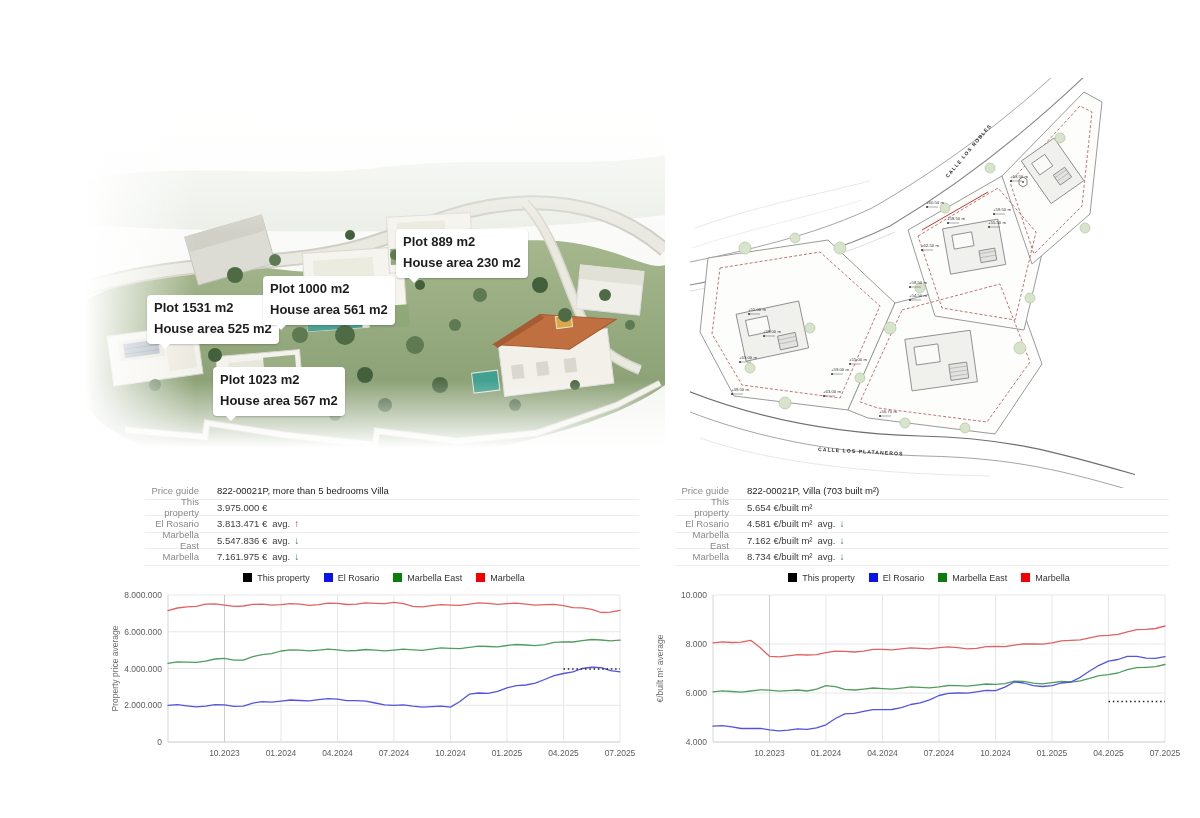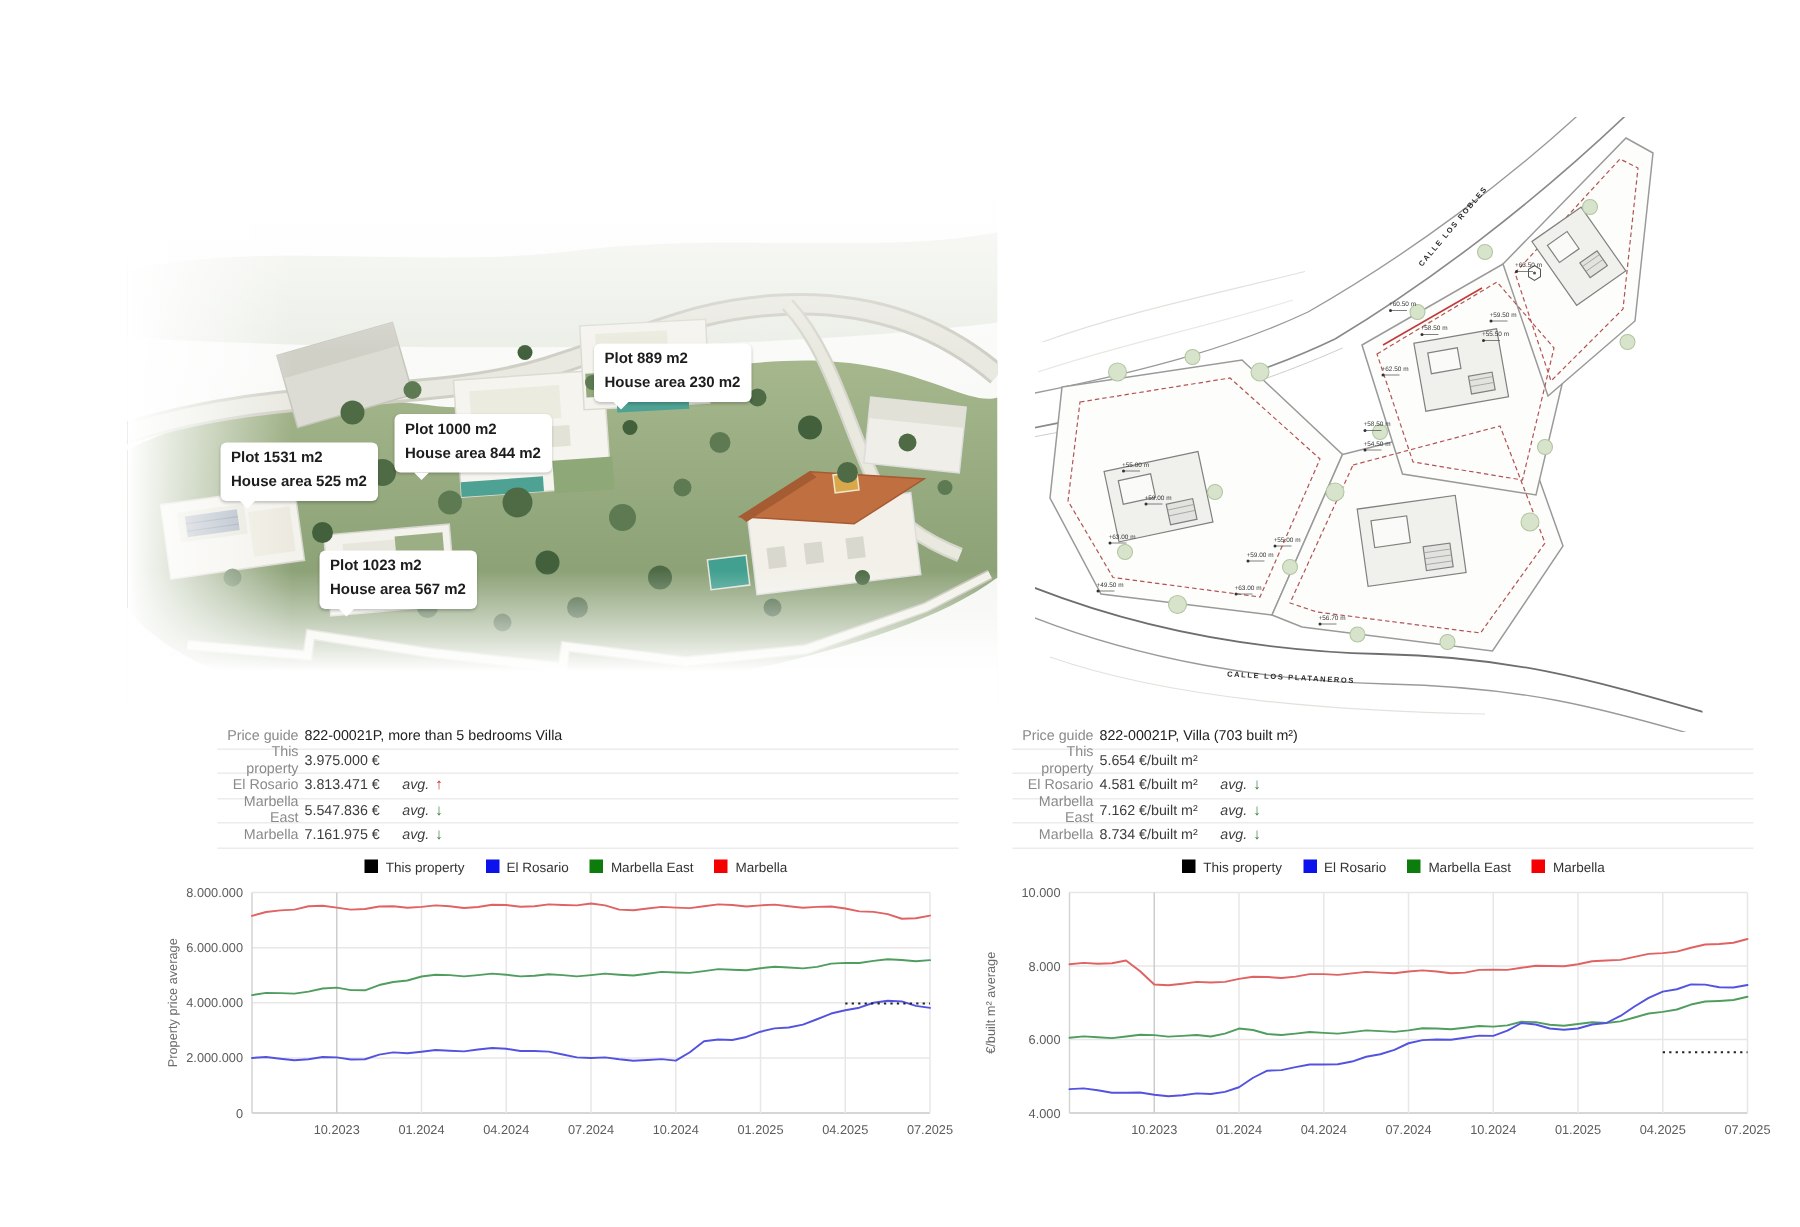--- a/index.html
+++ b/index.html
@@ -1,39 +1,39 @@
 <!DOCTYPE html>
 <html><head>
 <meta charset="utf-8">
 <style>
   html,body{margin:0;padding:0}
   body{width:1200px;height:818px;background:#ffffff;font-family:"Liberation Sans",sans-serif;position:relative;overflow:hidden}
 
   
   .render-scene{position:absolute;left:85px;top:85px;width:580px;height:385px}
   .callout{position:absolute;background:#ffffff;border-radius:4px;padding:3px 7px 4px 7px;
-           font-size:10px;font-weight:700;color:#1d1d1d;line-height:1.6;white-space:nowrap;
+           font-size:13px;font-weight:700;color:#1d1d1d;line-height:1.6;white-space:nowrap;
            box-shadow:0 1px 2px rgba(0,0,0,.20)}
   .callout:after{content:"";position:absolute;left:13px;bottom:-5px;width:0;height:0;
            border:5px solid transparent;border-top-color:#ffffff;border-bottom:none}
 
   
   .site-plan{position:absolute;left:690px;top:78px;width:445px;height:410px}
   .street{font-size:5px;font-weight:700;letter-spacing:1.1px;fill:#2b2b2b}
   .elev{font-size:4.3px;fill:#3a3a3a}
 
   
   .price-table{position:absolute;width:494px;font-size:9.5px}
   #table-0{left:145px;top:483px}
   #table-1{left:675px;top:483px}
   .pt-row{display:flex;align-items:center;height:15.5px;border-bottom:1px solid #ececec}
-  .pt-label{width:54px;text-align:right;color:#8a8a8a;flex:none;padding-right:4px}
+  .pt-label{width:54px;text-align:right;color:#8a8a8a;flex:none;padding-right:18px}
   .pt-value{color:#3c3c3c}
   .pt-row.bold .pt-value{font-weight:400;color:#222}
-  .pt-suffix{font-style:italic;margin-left:15px;color:#3c3c3c}
+  .pt-suffix{margin-left:5px;color:#3c3c3c}
   .pt-arrow{margin-left:4px;font-weight:700;font-size:10px}
 
   
   .chart-block{position:absolute;width:540px}
   #cb-0{left:100px;top:570px}
   #cb-1{left:645px;top:570px}
   .legend{height:15px;display:flex;justify-content:center;align-items:center;gap:14px;
           font-size:9px;color:#333;padding-left:28px}
   .leg-item{display:flex;align-items:center}
   .leg-sw{display:inline-block;width:9px;height:9px;margin-right:5px}
@@ -167,21 +167,21 @@
     <rect x="0" y="0" width="110" height="385" fill="url(#fadeL)"></rect>
     <rect x="0" y="0" width="580" height="150" fill="url(#fadeT)"></rect>
   </svg>
 
   <div class="callout" style="left:62px;top:210px">
     <div>Plot 1531 m2</div>
     <div>House area 525 m2</div>
   </div>
   <div class="callout" style="left:178px;top:191px">
     <div>Plot 1000 m2</div>
-    <div>House area 844 m2</div>
+    <div>House area 561 m2</div>
   </div>
   <div class="callout" style="left:311px;top:144px">
     <div>Plot 889 m2</div>
     <div>House area 230 m2</div>
   </div>
   <div class="callout" style="left:128px;top:282px">
     <div>Plot 1023 m2</div>
     <div>House area 567 m2</div>
   </div>
 </div>

